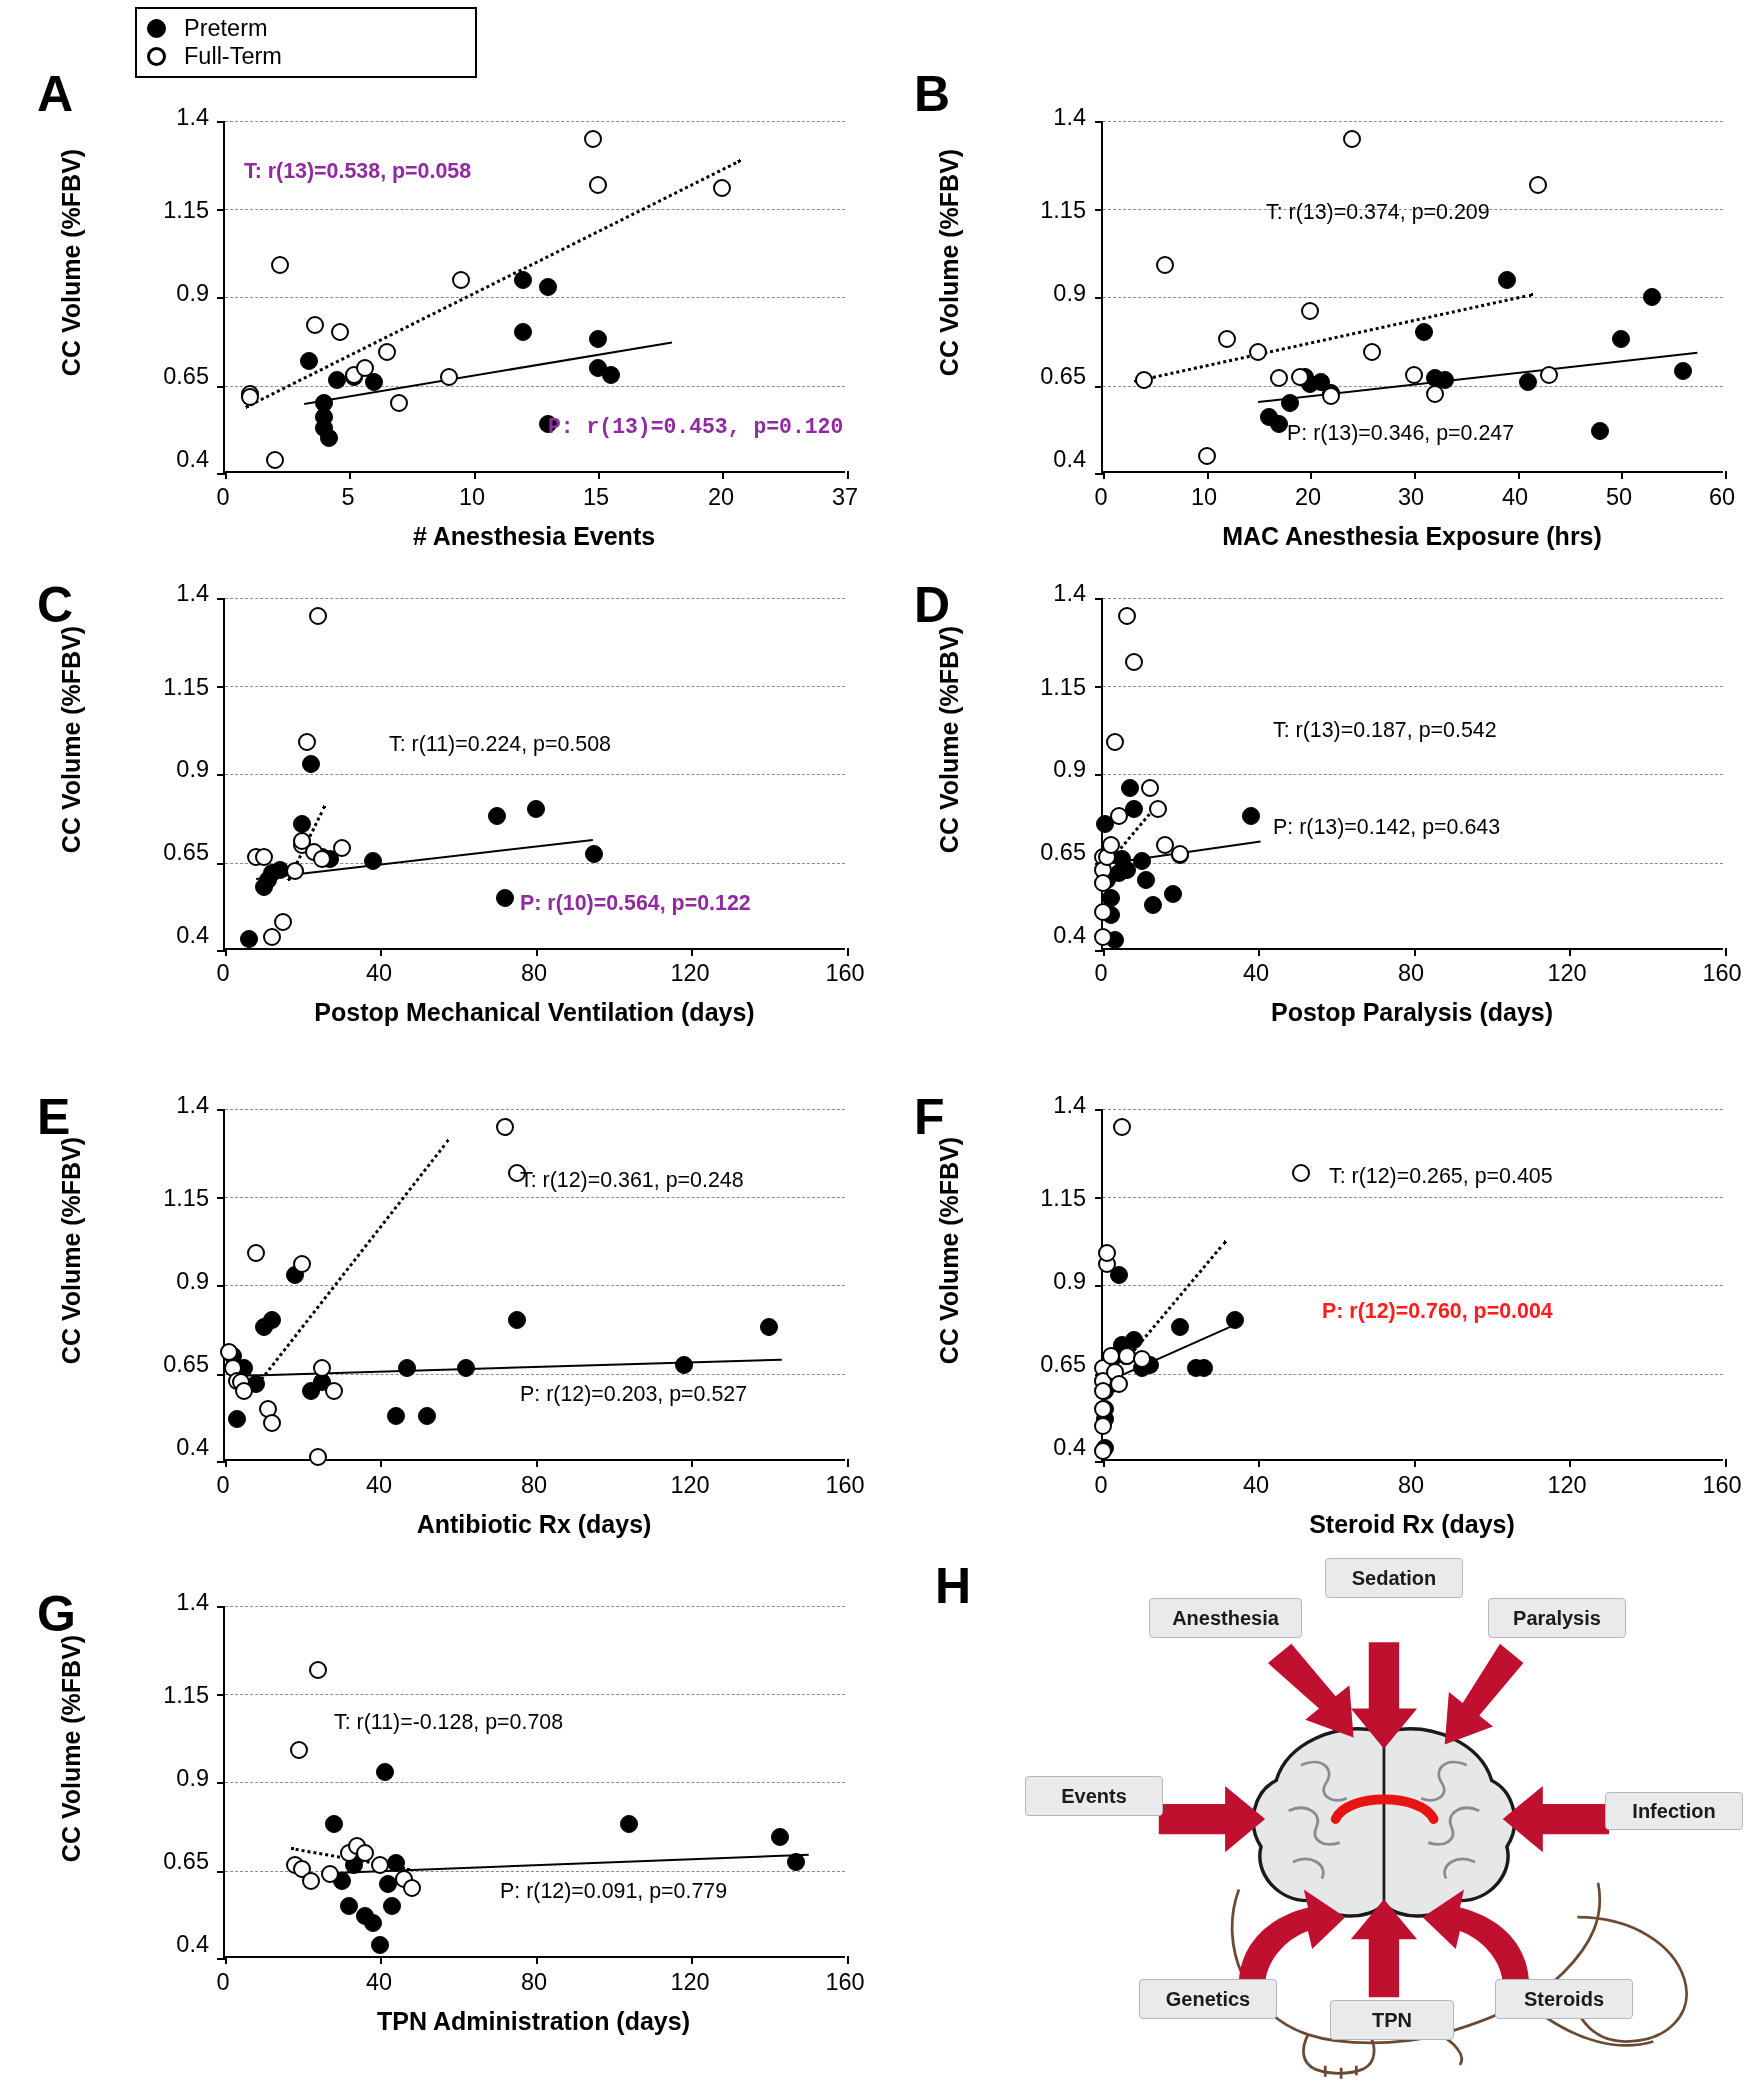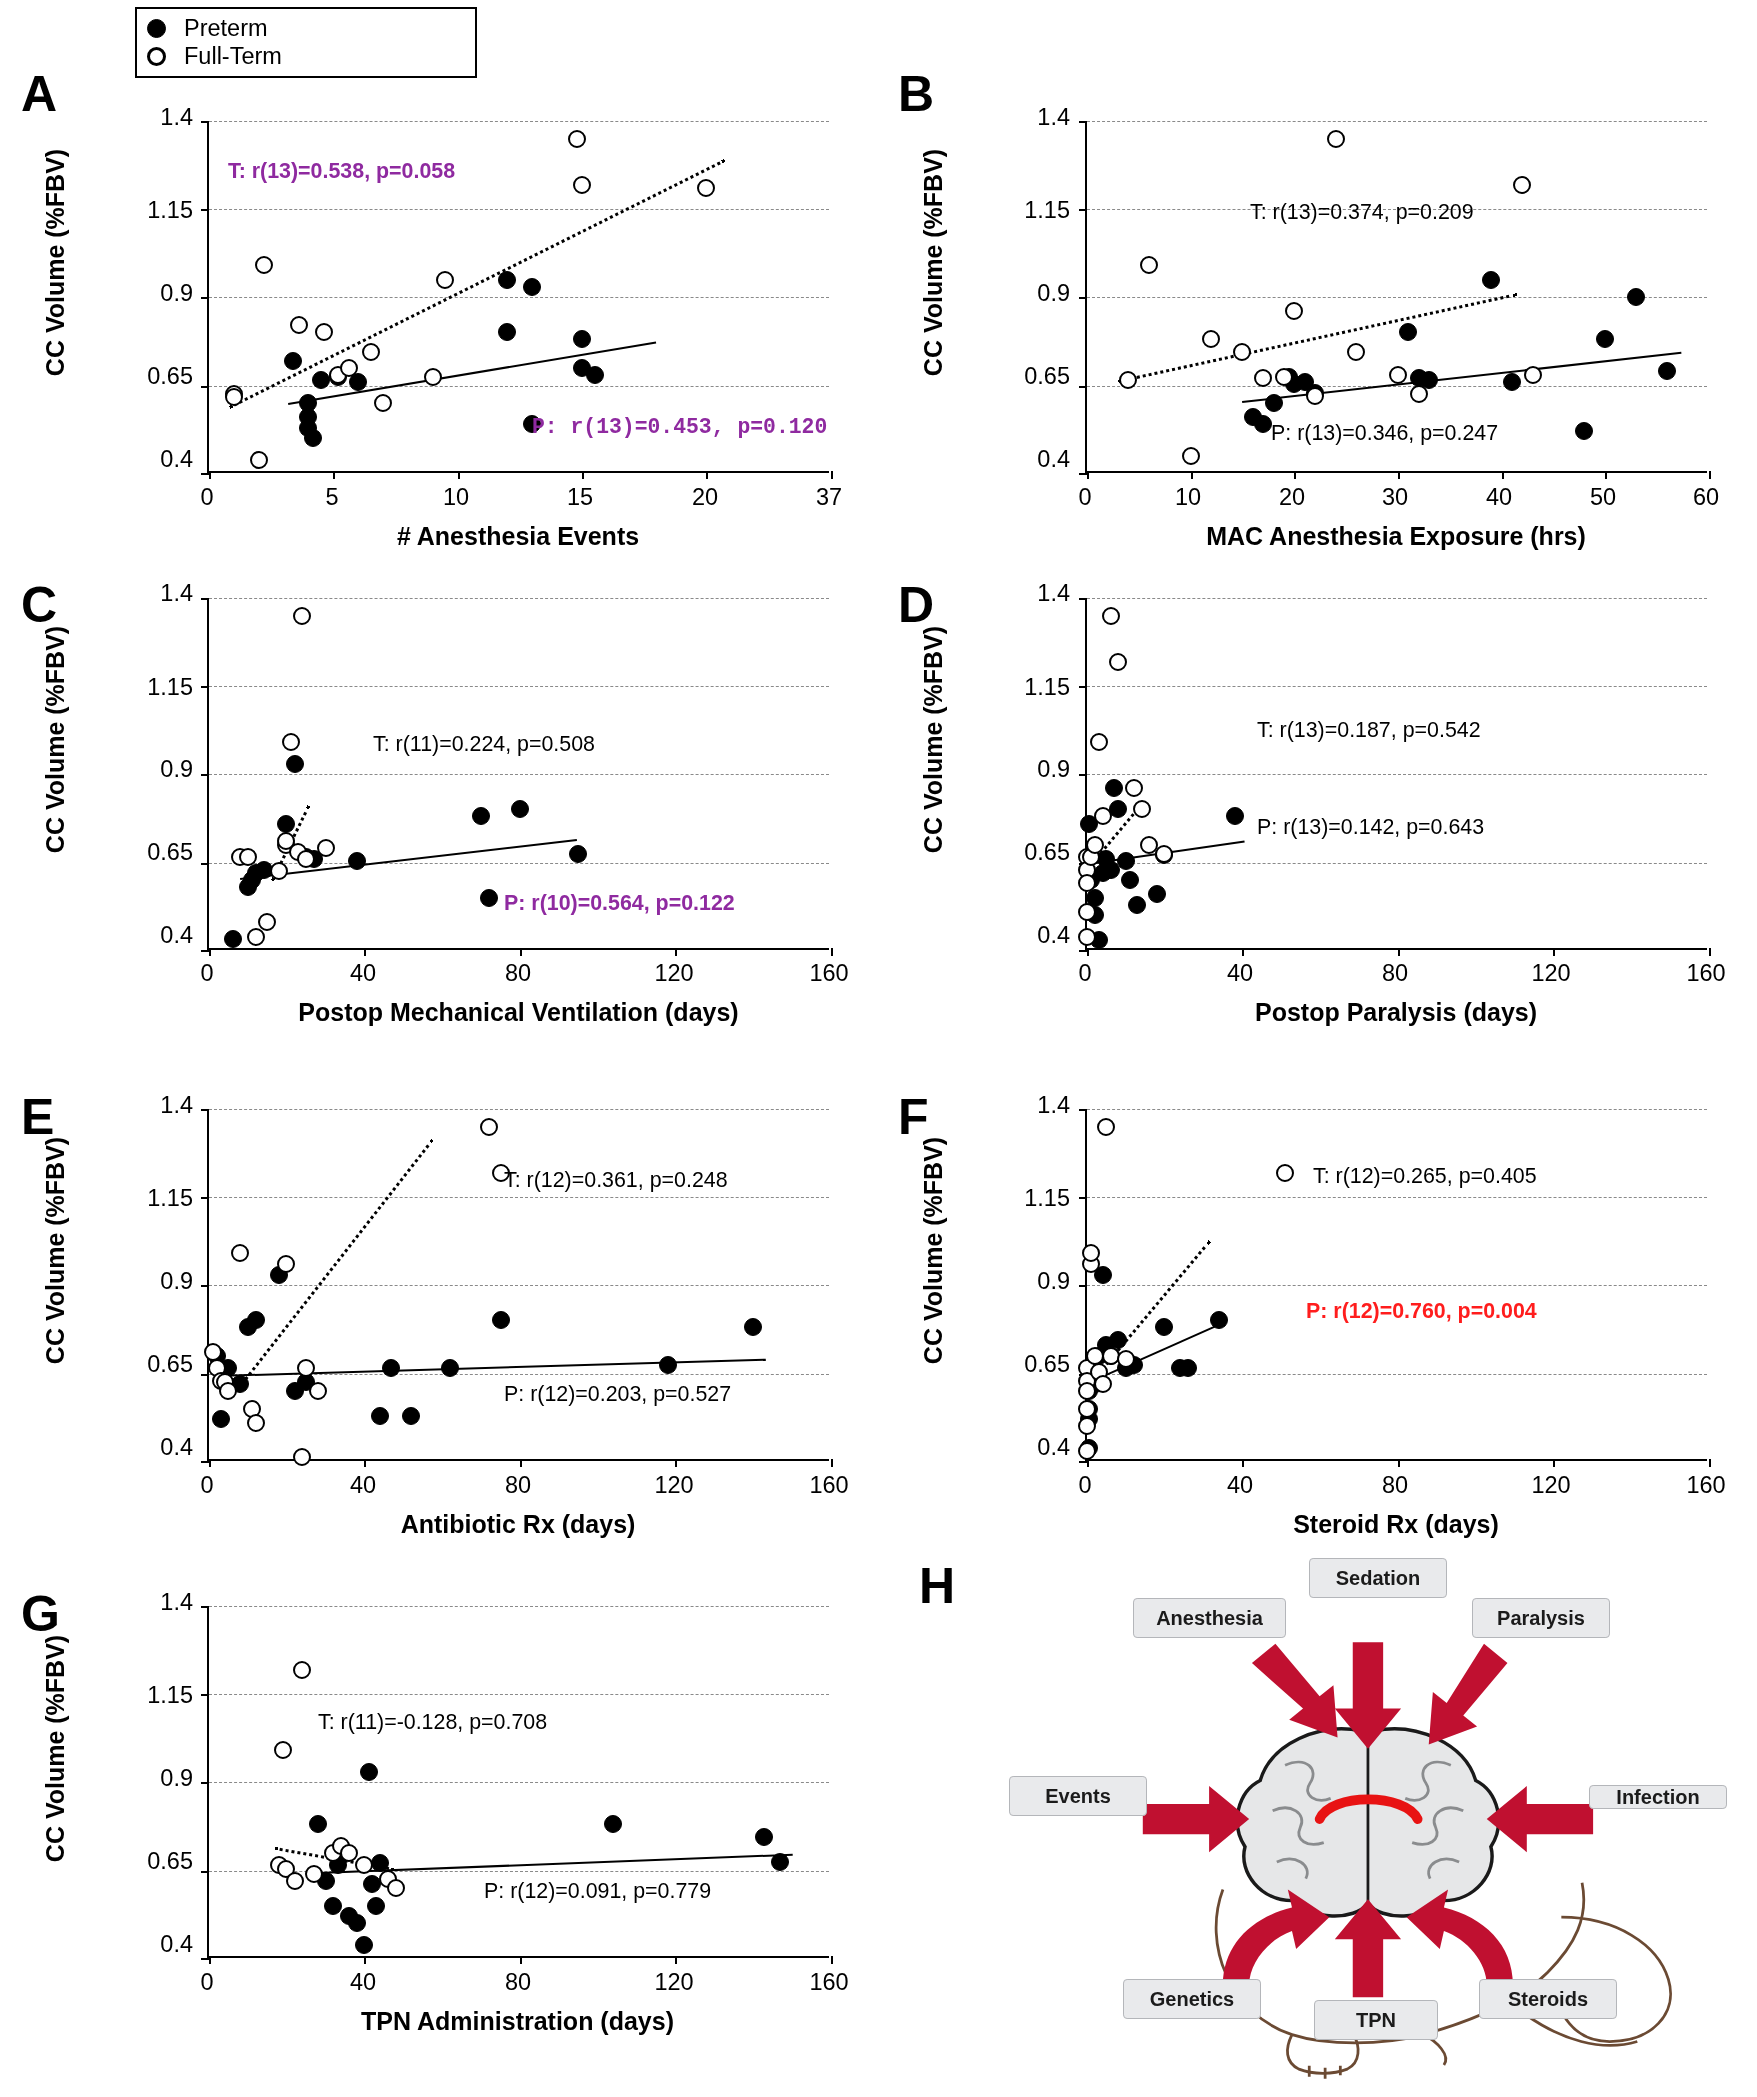--- a/index.html
+++ b/index.html
@@ -8,20 +8,21 @@
     width: 1758px; height: 2097px;
     background: #ffffff;
     font-family: "Liberation Sans", sans-serif;
     color: #000;
     position: relative;
     overflow: hidden;
   }
   .grid {
     position: absolute;
     inset: 0;
+    padding-left: 16px;
   }
   
   .panel {
     position: absolute;
   }
   .panel-letter {
     position: absolute;
     font-size: 50px;
     font-weight: bold;
     line-height: 1;
@@ -720,21 +721,21 @@
 
           <path d="M750,618 C750,560 708,520 650,506 l6,-26 l-60,40 l48,46 l6,-26
                    C684,552 712,586 712,618 z"></path>
         </g>
       </svg>
 
       <div class="dbox" style="left:314px; top:0px; width:138px; height:40px;">Sedation</div>
       <div class="dbox" style="left:138px; top:40px; width:153px; height:40px;">Anesthesia</div>
       <div class="dbox" style="left:477px; top:40px; width:138px; height:40px;">Paralysis</div>
       <div class="dbox" style="left:14px; top:218px; width:138px; height:40px;">Events</div>
-      <div class="dbox" style="left:594px; top:227px; width:138px; height:24px;">Infection</div>
+      <div class="dbox" style="left:594px; top:234px; width:138px; height:38px;">Infection</div>
       <div class="dbox" style="left:128px; top:421px; width:138px; height:40px;">Genetics</div>
       <div class="dbox" style="left:319px; top:442px; width:124px; height:40px;">TPN</div>
       <div class="dbox" style="left:484px; top:421px; width:138px; height:40px;">Steroids</div>
     </div>
   </div>
 
 </div>
 
 
 </body></html>

